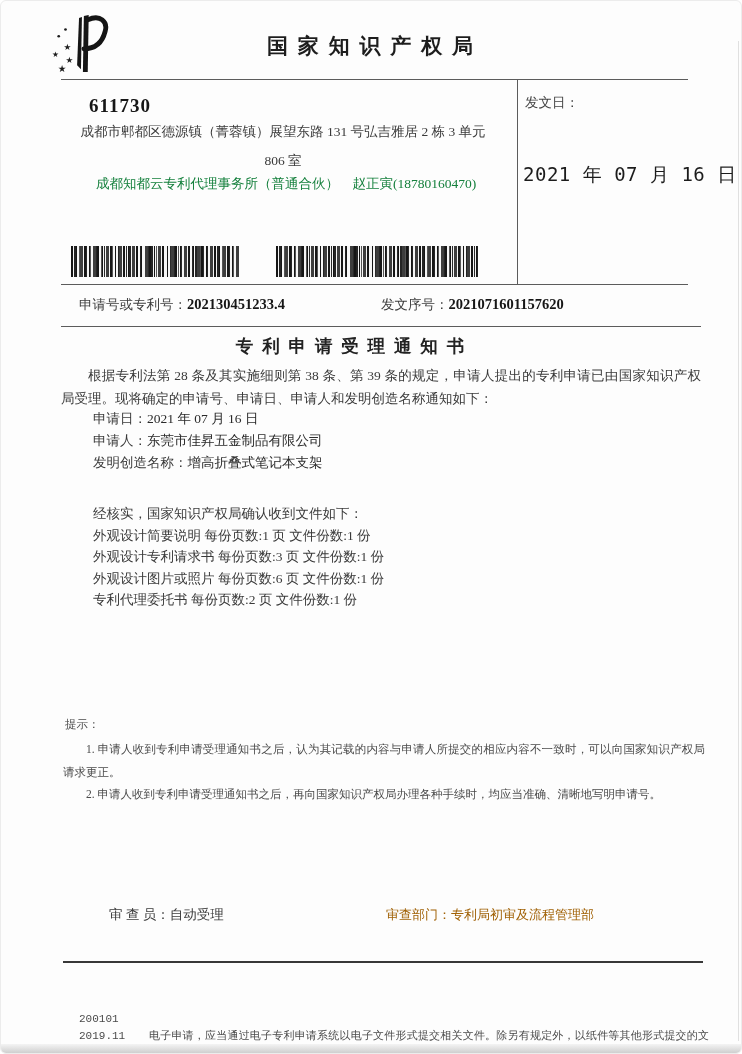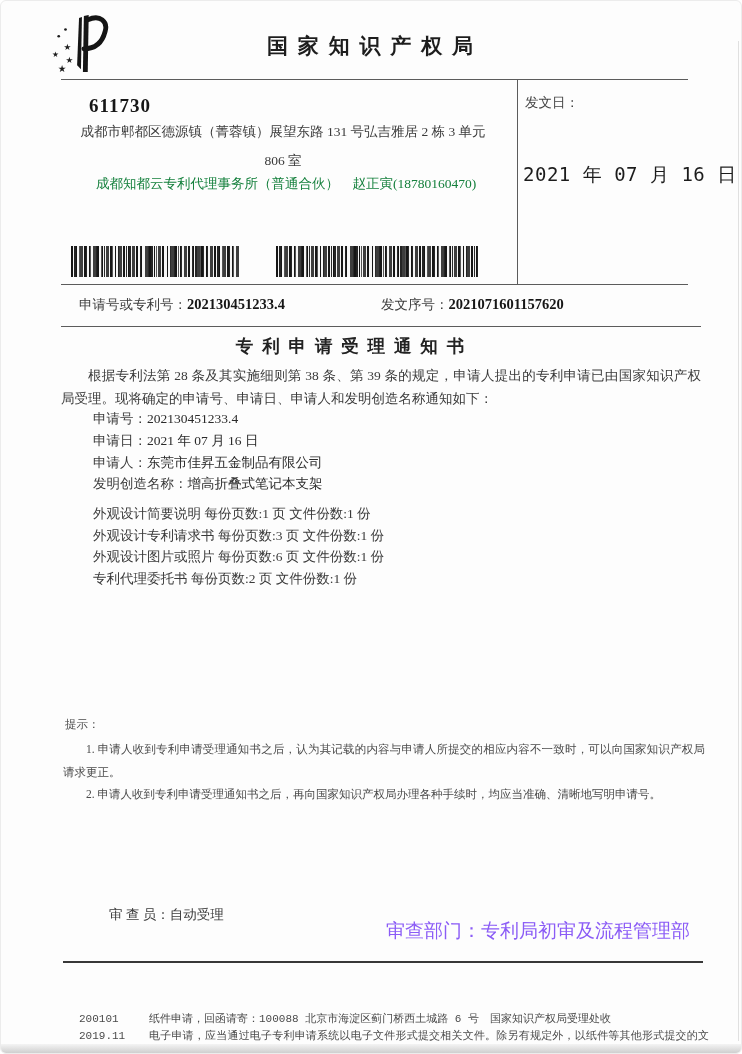--- a/index.html
+++ b/index.html
@@ -65,21 +65,21 @@
   .fields { position:absolute; left:92px; top:407px; font-size:13.5px; line-height:21.8px; color:#3a3a3a; }
   .field-line .bold { color:#2a2a2a; }
 
   .received { position:absolute; left:92px; top:502px; font-size:13.5px; line-height:21.5px; color:#3a3a3a; }
 
   .tips-label { position:absolute; left:64px; top:716px; font-size:11.5px; color:#4a4a4a; }
   .tips { position:absolute; left:62px; top:737px; width:642px; font-size:11.5px; line-height:22.5px; color:#4a4a4a; }
   .tips p { margin:0; text-indent:2em; text-align:justify; }
 
   .signoff-left  { position:absolute; left:108px; top:905px; font-size:13.5px; color:#3a3a3a; }
-  .signoff-right { position:absolute; left:385px; top:905px; font-size:19px; color:#8b5cf6;margin-top:12px; }
+  .signoff-right { position:absolute; left:385px; top:905px; font-size:13px; color:#a16207; }
 
   .footer { position:absolute; left:78px; top:966px; width:630px;
             font-family:Liberation Mono, monospace; font-size:11px; line-height:16.5px; color:#4a4a4a;margin-top:44px; }
   .footer-row { display:flex; align-items:flex-start; }
   .fcode { flex:0 0 70px; }
   .ftext { flex:1 1 auto; max-width:560px; text-align:justify; }
 </style>
 </head>
 <body>
 
@@ -121,27 +121,27 @@
   <div class="ref-right">
     <span>发文序号：</span><span class="ref-value">2021071601157620</span>
   </div>
 
   <div class="rule rule-3"></div>
 
   <div class="notice-title">专 利 申 请 受 理 通 知 书</div>
   <div class="intro">根据专利法第 28 条及其实施细则第 38 条、第 39 条的规定，申请人提出的专利申请已由国家知识产权局受理。现将确定的申请号、申请日、申请人和发明创造名称通知如下：</div>
 
   <div class="fields">
-    <div class="field-line"><span>申请号：</span><span class="bold">202130451233.4</span></div>
     <div class="field-line"><span>申请日：</span><span class="bold">2021 年 07 月 16 日</span></div>
     <div class="field-line"><span>申请人：</span><span class="bold">东莞市佳昇五金制品有限公司</span></div>
     <div class="field-line"><span>发明创造名称：</span><span class="bold">增高折叠式笔记本支架</span></div>
   </div>
 
   <div class="received">
+    <div>经核实，国家知识产权局确认收到文件如下：</div>
     <div>外观设计简要说明 每份页数:1 页  文件份数:1 份</div>
     <div>外观设计专利请求书 每份页数:3 页  文件份数:1 份</div>
     <div>外观设计图片或照片 每份页数:6 页  文件份数:1 份</div>
     <div>专利代理委托书 每份页数:2 页  文件份数:1 份</div>
   </div>
 
   <div class="tips-label">提示：</div>
   <div class="tips">
     <p>1. 申请人收到专利申请受理通知书之后，认为其记载的内容与申请人所提交的相应内容不一致时，可以向国家知识产权局请求更正。</p>
     <p>2. 申请人收到专利申请受理通知书之后，再向国家知识产权局办理各种手续时，均应当准确、清晰地写明申请号。</p>
@@ -151,21 +151,20 @@
     <span>审 查 员：</span><span>自动受理</span>
   </div>
   <div class="signoff-right">
     <span>审查部门：</span><span>专利局初审及流程管理部</span>
   </div>
 
   <div class="rule-footer"></div>
   <div class="footer">
     <div class="footer-row">
       <span class="fcode">200101</span>
-      <span class="ftext">纸件申请，回函请寄：100088  北京市海淀区蓟门桥西土城路 6 号　国家知识产权局受理处收</span>
     </div>
     <div class="footer-row">
       <span class="fcode">2019.11</span>
       <span class="ftext">电子申请，应当通过电子专利申请系统以电子文件形式提交相关文件。除另有规定外，以纸件等其他形式提交的文件视为未提交。</span>
     </div>
   </div>
 
   <div class="right-edge"></div>
   <div class="bottom-edge"></div>
 </div>

